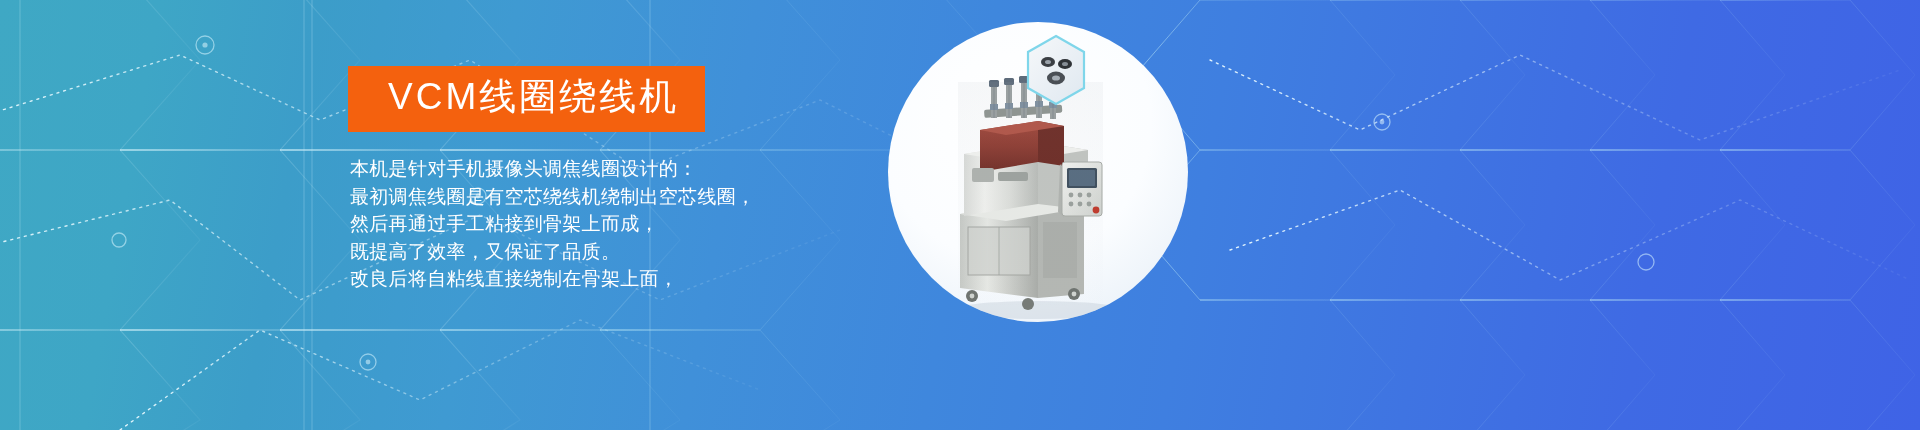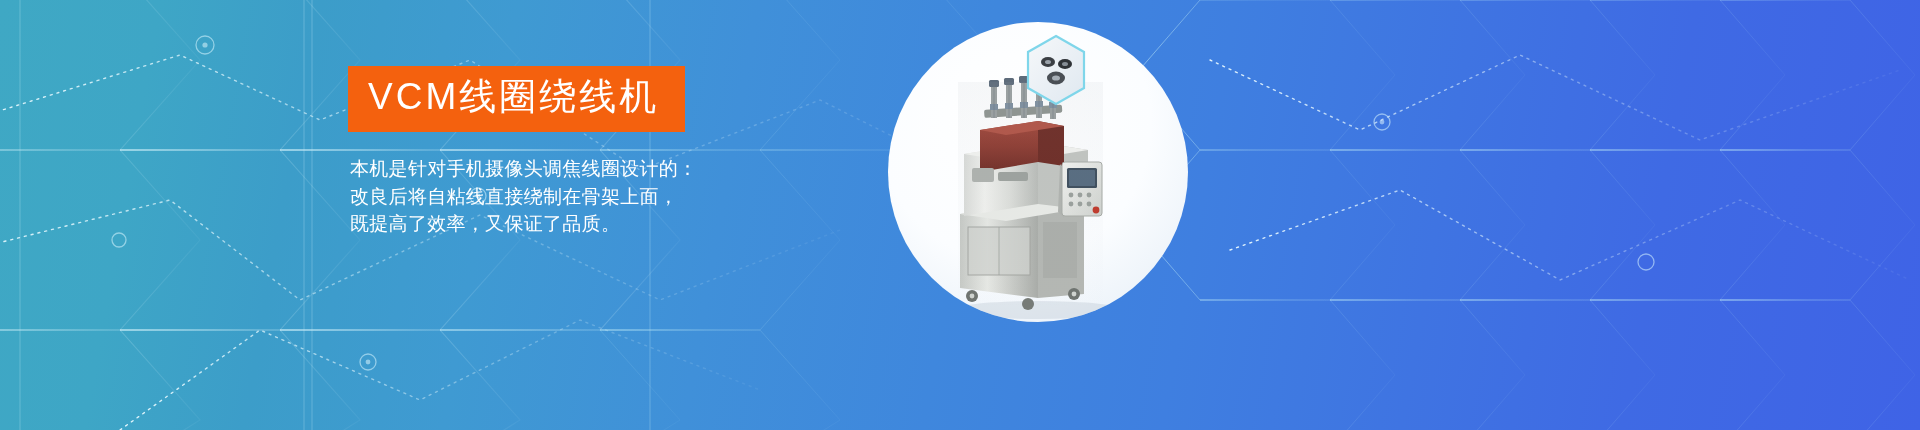--- a/index.html
+++ b/index.html
@@ -35,21 +35,21 @@
   .content{
     position:absolute;
     left:348px; top:0;
     width:560px; height:430px;
   }
 
   .title-box{
     position:absolute;
     left:0; top:66px;
     background:#f4610e;
-    padding:9px 26px 13px 20px;
+    padding:9px 26px 13px 40px;
     display:inline-block;
     white-space:nowrap;
   }
   .title-box .title-text{
     display:block;
     font-size:37px;
     line-height:44px;
     color:#ffffff;
     letter-spacing:3px;
     font-weight:400;
@@ -190,22 +190,24 @@
   </svg>
 
   <div class="content">
 
     <div class="title-box">
       <span class="title-text">VCM线圈绕线机</span>
     </div>
 
     <div class="desc">
       <span class="line">本机是针对手机摄像头调焦线圈设计的：</span>
+      <span class="line">最初调焦线圈是有空芯绕线机绕制出空芯线圈，</span>
+      <span class="line">然后再通过手工粘接到骨架上而成，</span>
+      <span class="line">既提高了效率，又保证了品质。</span>
       <span class="line">改良后将自粘线直接绕制在骨架上面，</span>
-      <span class="line">既提高了效率，又保证了品质。</span>
     </div>
   </div>
 
   <div class="photo-wrap">
     <div class="photo-circle">
       <svg class="machine" viewBox="0 0 300 300" aria-hidden="true">
         <defs>
           <linearGradient id="bodyG" x1="0" y1="0" x2="1" y2="0">
             <stop offset="0%" stop-color="#d9dbd8"></stop>
             <stop offset="28%" stop-color="#f0f1ee"></stop>

